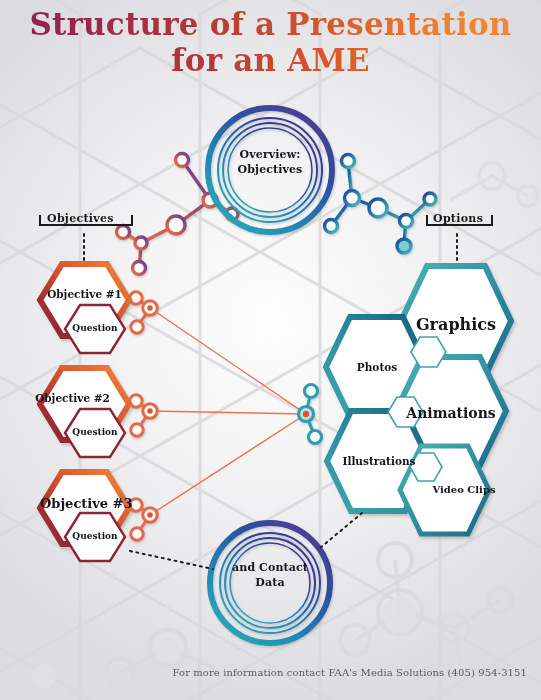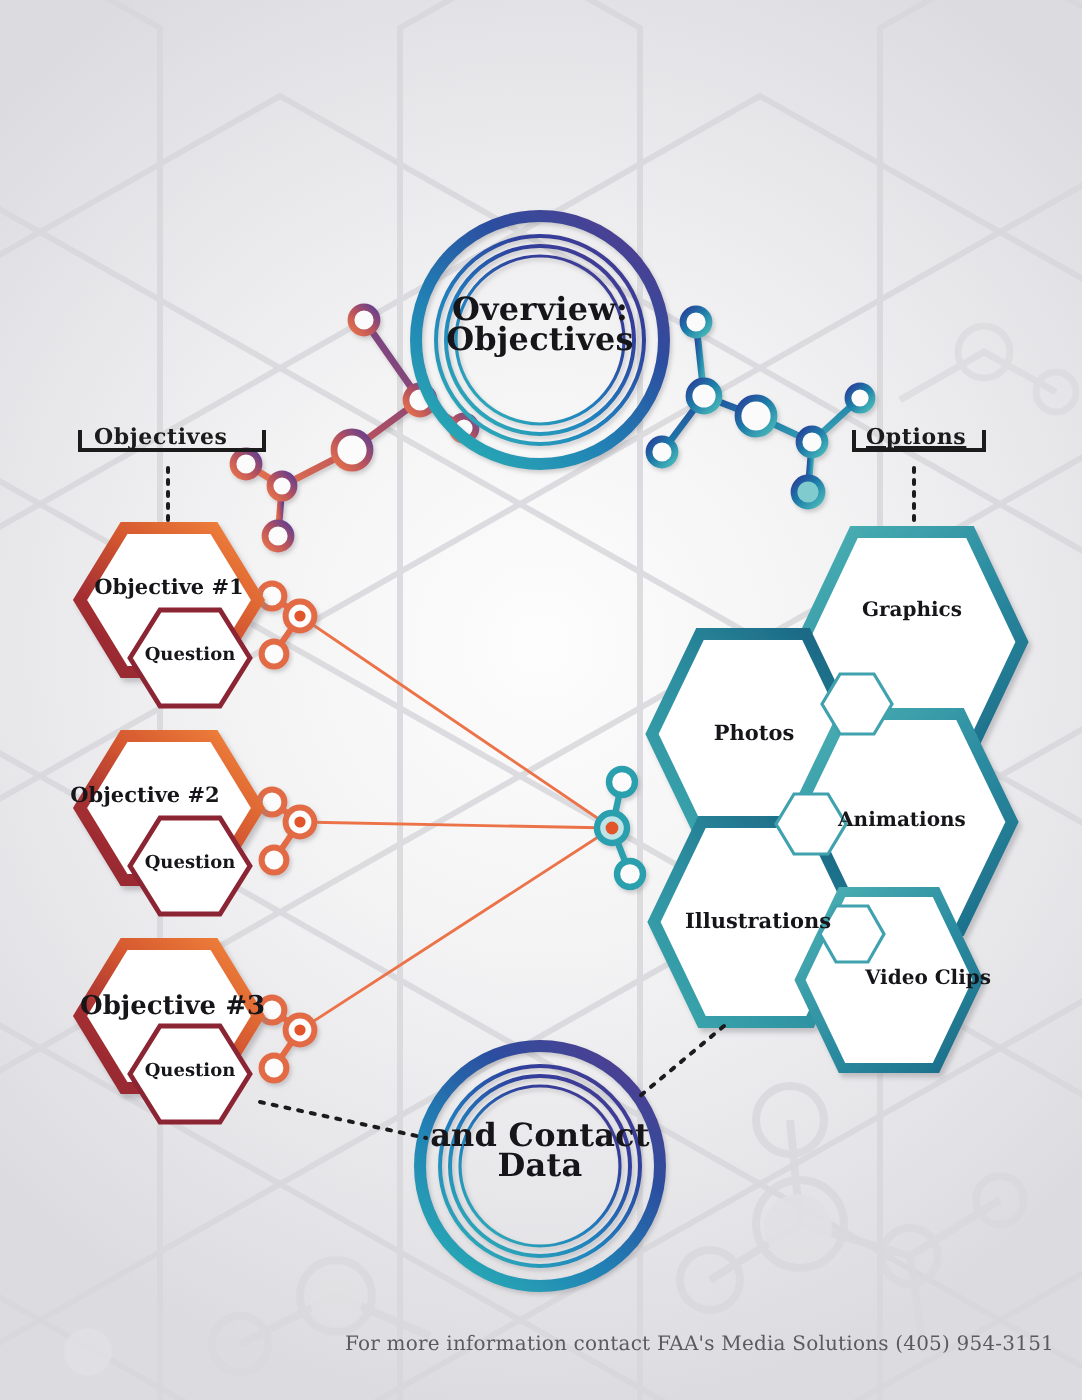--- a/index.html
+++ b/index.html
@@ -36,21 +36,21 @@
     border-left:2px solid #1b1b1b;border-right:2px solid #1b1b1b;
     height:9px;
   }
 
   .hextext{
     position:absolute;font-family:"DejaVu Serif", serif;font-weight:bold;
     color:#16161a;white-space:nowrap;text-align:center;
   }
   .circtext{
     position:absolute;font-family:"DejaVu Serif", serif;font-weight:bold;
-    color:#16161a;text-align:center;font-size:16px;line-height:14.5px;
+    color:#16161a;text-align:center;font-size:11px;line-height:14.5px;
     letter-spacing:.1px;
   }
   .footer{
     position:absolute;left:0;right:14px;bottom:22px;text-align:right;
     font-family:"DejaVu Serif", serif;font-size:10px;color:#5a5a62;
     letter-spacing:.1px;
   }
 </style>
 </head>
 <body>
@@ -275,47 +275,51 @@
       <polygon points="388,412 397,397 414,397 423,412 414,427 397,427"></polygon>
       <polygon points="410,467 418,453 434,453 442,467 434,481 418,481"></polygon>
     </g>
 
     <g stroke="#1b1b1b" stroke-width="2" stroke-dasharray="2 4.5" fill="none" stroke-linecap="round">
       <path d="M130,551 L213,569"></path>
       <path d="M362,513 L320,548"></path>
     </g>
   </svg>
 
+  <div class="ttl">
+    <span>Structure of a Presentation</span>
+    <span class="l2">for an AME</span>
+  </div>
 
   <div class="lblbox" style="left:39px;top:215px;width:90px;"></div>
   <div class="lbl" style="left:47px;top:212px;">Objectives</div>
 
   <div class="lblbox" style="left:426px;top:215px;width:63px;"></div>
-  <div class="lbl" style="left:433px;top:212px;text-decoration:underline;">Options</div>
+  <div class="lbl" style="left:433px;top:212px;">Options</div>
 
   <div class="circtext" style="left:205px;top:148px;width:130px;">
     <div>Overview:</div>
     <div>Objectives</div>
   </div>
 
   <div class="circtext" style="left:205px;top:561px;width:130px;">
     <div>and Contact</div>
     <div>Data</div>
   </div>
 
   <div class="hextext" style="left:40px;top:288px;width:89px;font-size:10.5px;">Objective #1</div>
   <div class="hextext" style="left:65px;top:323px;width:60px;font-size:9px;">Question</div>
 
   <div class="hextext" style="left:28px;top:392px;width:89px;font-size:10.5px;">Objective #2</div>
   <div class="hextext" style="left:65px;top:427px;width:60px;font-size:9px;">Question</div>
 
   <div class="hextext" style="left:40px;top:496px;width:89px;font-size:13px;">Objective #3</div>
   <div class="hextext" style="left:65px;top:531px;width:60px;font-size:9px;">Question</div>
 
-  <div class="hextext" style="left:411px;top:300px;width:90px;font-size:10px;">Graphics</div>
+  <div class="hextext" style="left:411px;top:315px;width:90px;font-size:16px;">Graphics</div>
   <div class="hextext" style="left:336px;top:361px;width:82px;font-size:10.5px;">Photos</div>
-  <div class="hextext" style="left:396px;top:405px;width:110px;font-size:10px;">Animations</div>
+  <div class="hextext" style="left:396px;top:405px;width:110px;font-size:14px;">Animations</div>
   <div class="hextext" style="left:325px;top:455px;width:108px;font-size:10.5px;">Illustrations</div>
   <div class="hextext" style="left:420px;top:484px;width:88px;font-size:10px;">Video Clips</div>
 
   <div class="footer">For more information contact FAA's Media Solutions (405) 954-3151</div>
 
 </div>
 
 </body></html>

